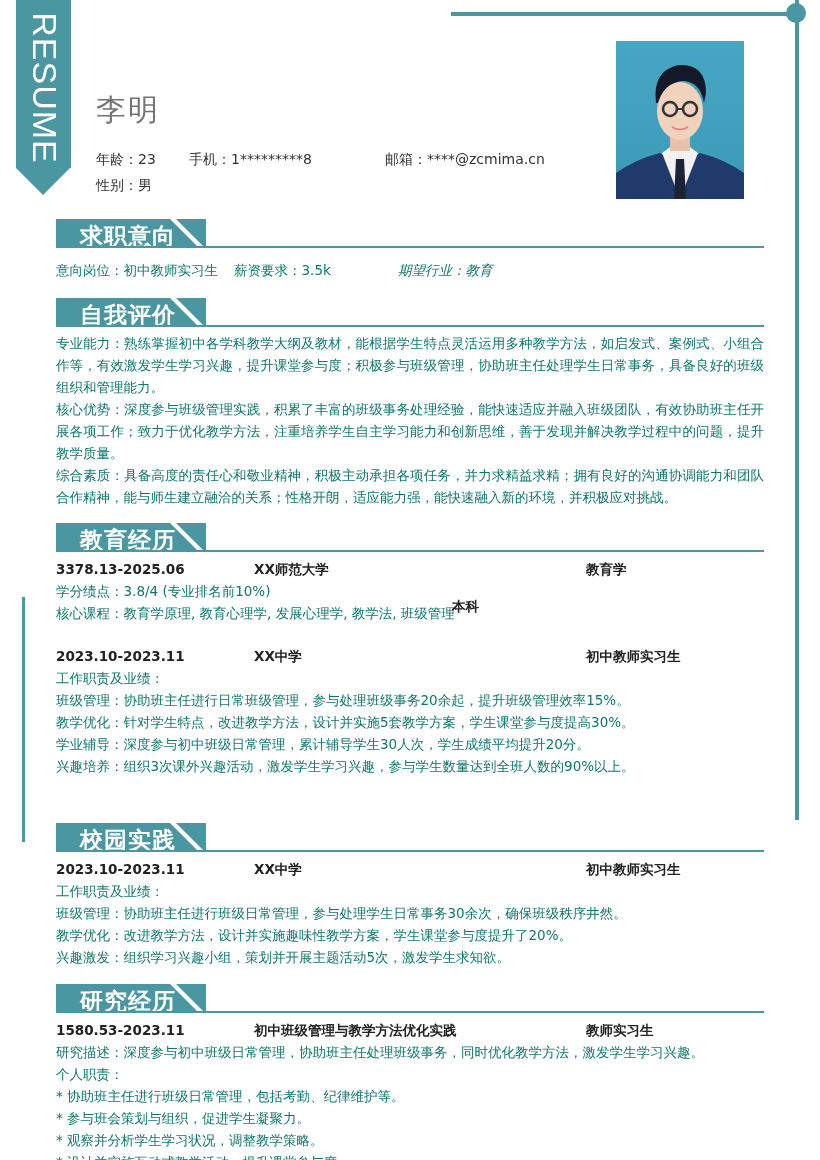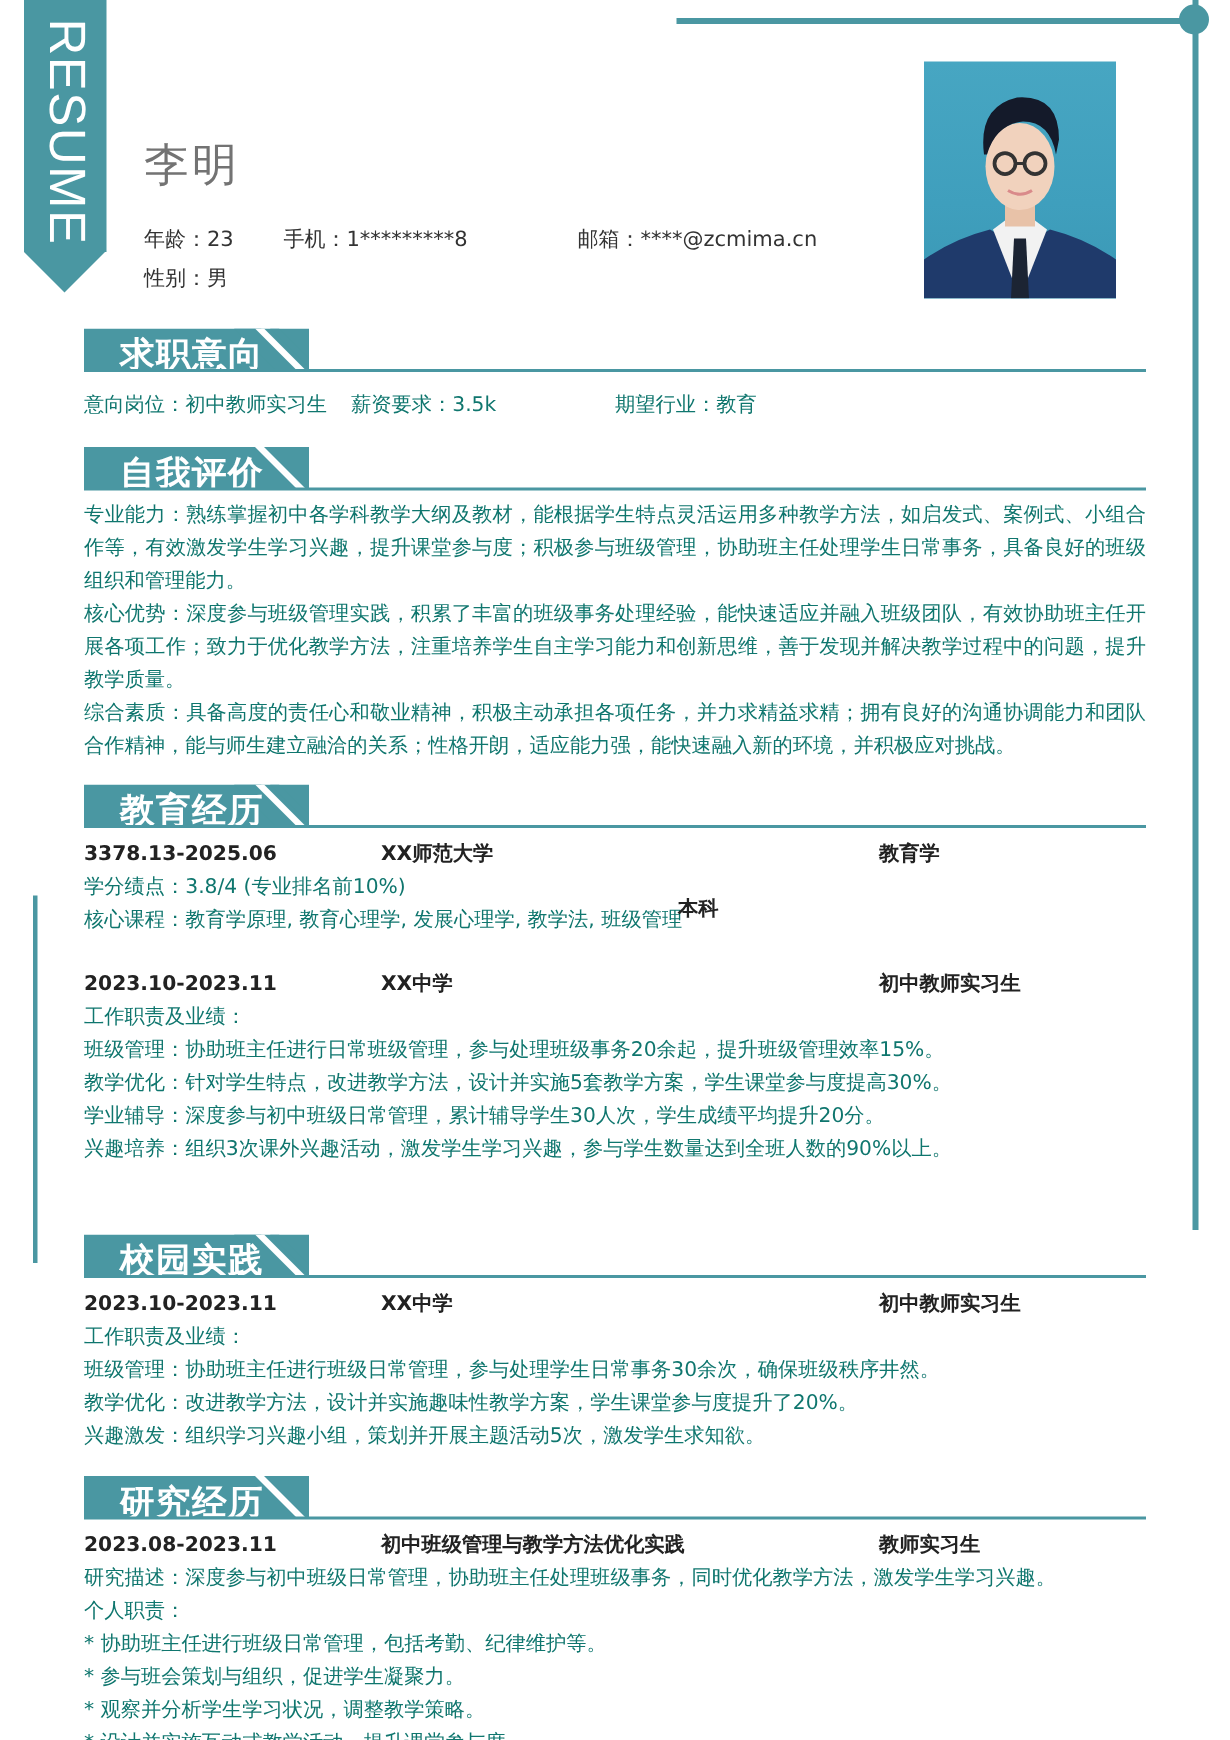--- a/index.html
+++ b/index.html
@@ -90,21 +90,21 @@
       <polygon points="0,0 18,0 46,28 28,28" fill="#4a97a2"></polygon>
       <polygon points="14,0 20,0 48,28 42,28" fill="#ffffff"></polygon>
       <polygon points="24,0 30,0 58,28 52,28" fill="#4a97a2"></polygon>
     </svg>
     <div class="sec-title">求职意向</div>
     <div class="sec-line"></div>
   </div>
   <div class="body-text" style="position:relative;height:24px;margin-top:10px;">
     <span style="position:absolute;left:0;">意向岗位：初中教师实习生</span>
     <span style="position:absolute;left:178px;">薪资要求：3.5k</span>
-    <span style="position:absolute;left:354px;">期望行业：教育</span>
+    <span style="position:absolute;left:342px;font-style:italic;">期望行业：教育</span>
   </div>
 </div>
 
 <div class="section" style="top:298px;">
   <div class="sec-head">
     <div class="sec-tab"></div>
     <svg class="sec-stripes" viewBox="0 0 50 28">
       <polygon points="0,0 18,0 46,28 28,28" fill="#4a97a2"></polygon>
       <polygon points="14,0 20,0 48,28 42,28" fill="#ffffff"></polygon>
       <polygon points="24,0 30,0 58,28 52,28" fill="#4a97a2"></polygon>
@@ -186,21 +186,21 @@
     <div class="sec-tab"></div>
     <svg class="sec-stripes" viewBox="0 0 50 28">
       <polygon points="0,0 18,0 46,28 28,28" fill="#4a97a2"></polygon>
       <polygon points="14,0 20,0 48,28 42,28" fill="#ffffff"></polygon>
       <polygon points="24,0 30,0 58,28 52,28" fill="#4a97a2"></polygon>
     </svg>
     <div class="sec-title">研究经历</div>
     <div class="sec-line"></div>
   </div>
   <div class="row-bold" style="margin-top:5px;">
-    <span style="left:0;">2023.08-2023.11</span>
+    <span style="left:0;">1580.53-2023.11</span>
     <span style="left:198px;">初中班级管理与教学方法优化实践</span>
     <span style="left:530px;">教师实习生</span>
   </div>
   <div class="body-text">
     <div class="line">研究描述：深度参与初中班级日常管理，协助班主任处理班级事务，同时优化教学方法，激发学生学习兴趣。</div>
     <div class="line">个人职责：</div>
     <div class="line">* 协助班主任进行班级日常管理，包括考勤、纪律维护等。</div>
     <div class="line">* 参与班会策划与组织，促进学生凝聚力。</div>
     <div class="line">* 观察并分析学生学习状况，调整教学策略。</div>
     <div class="line">* 设计并实施互动式教学活动，提升课堂参与度。</div>

